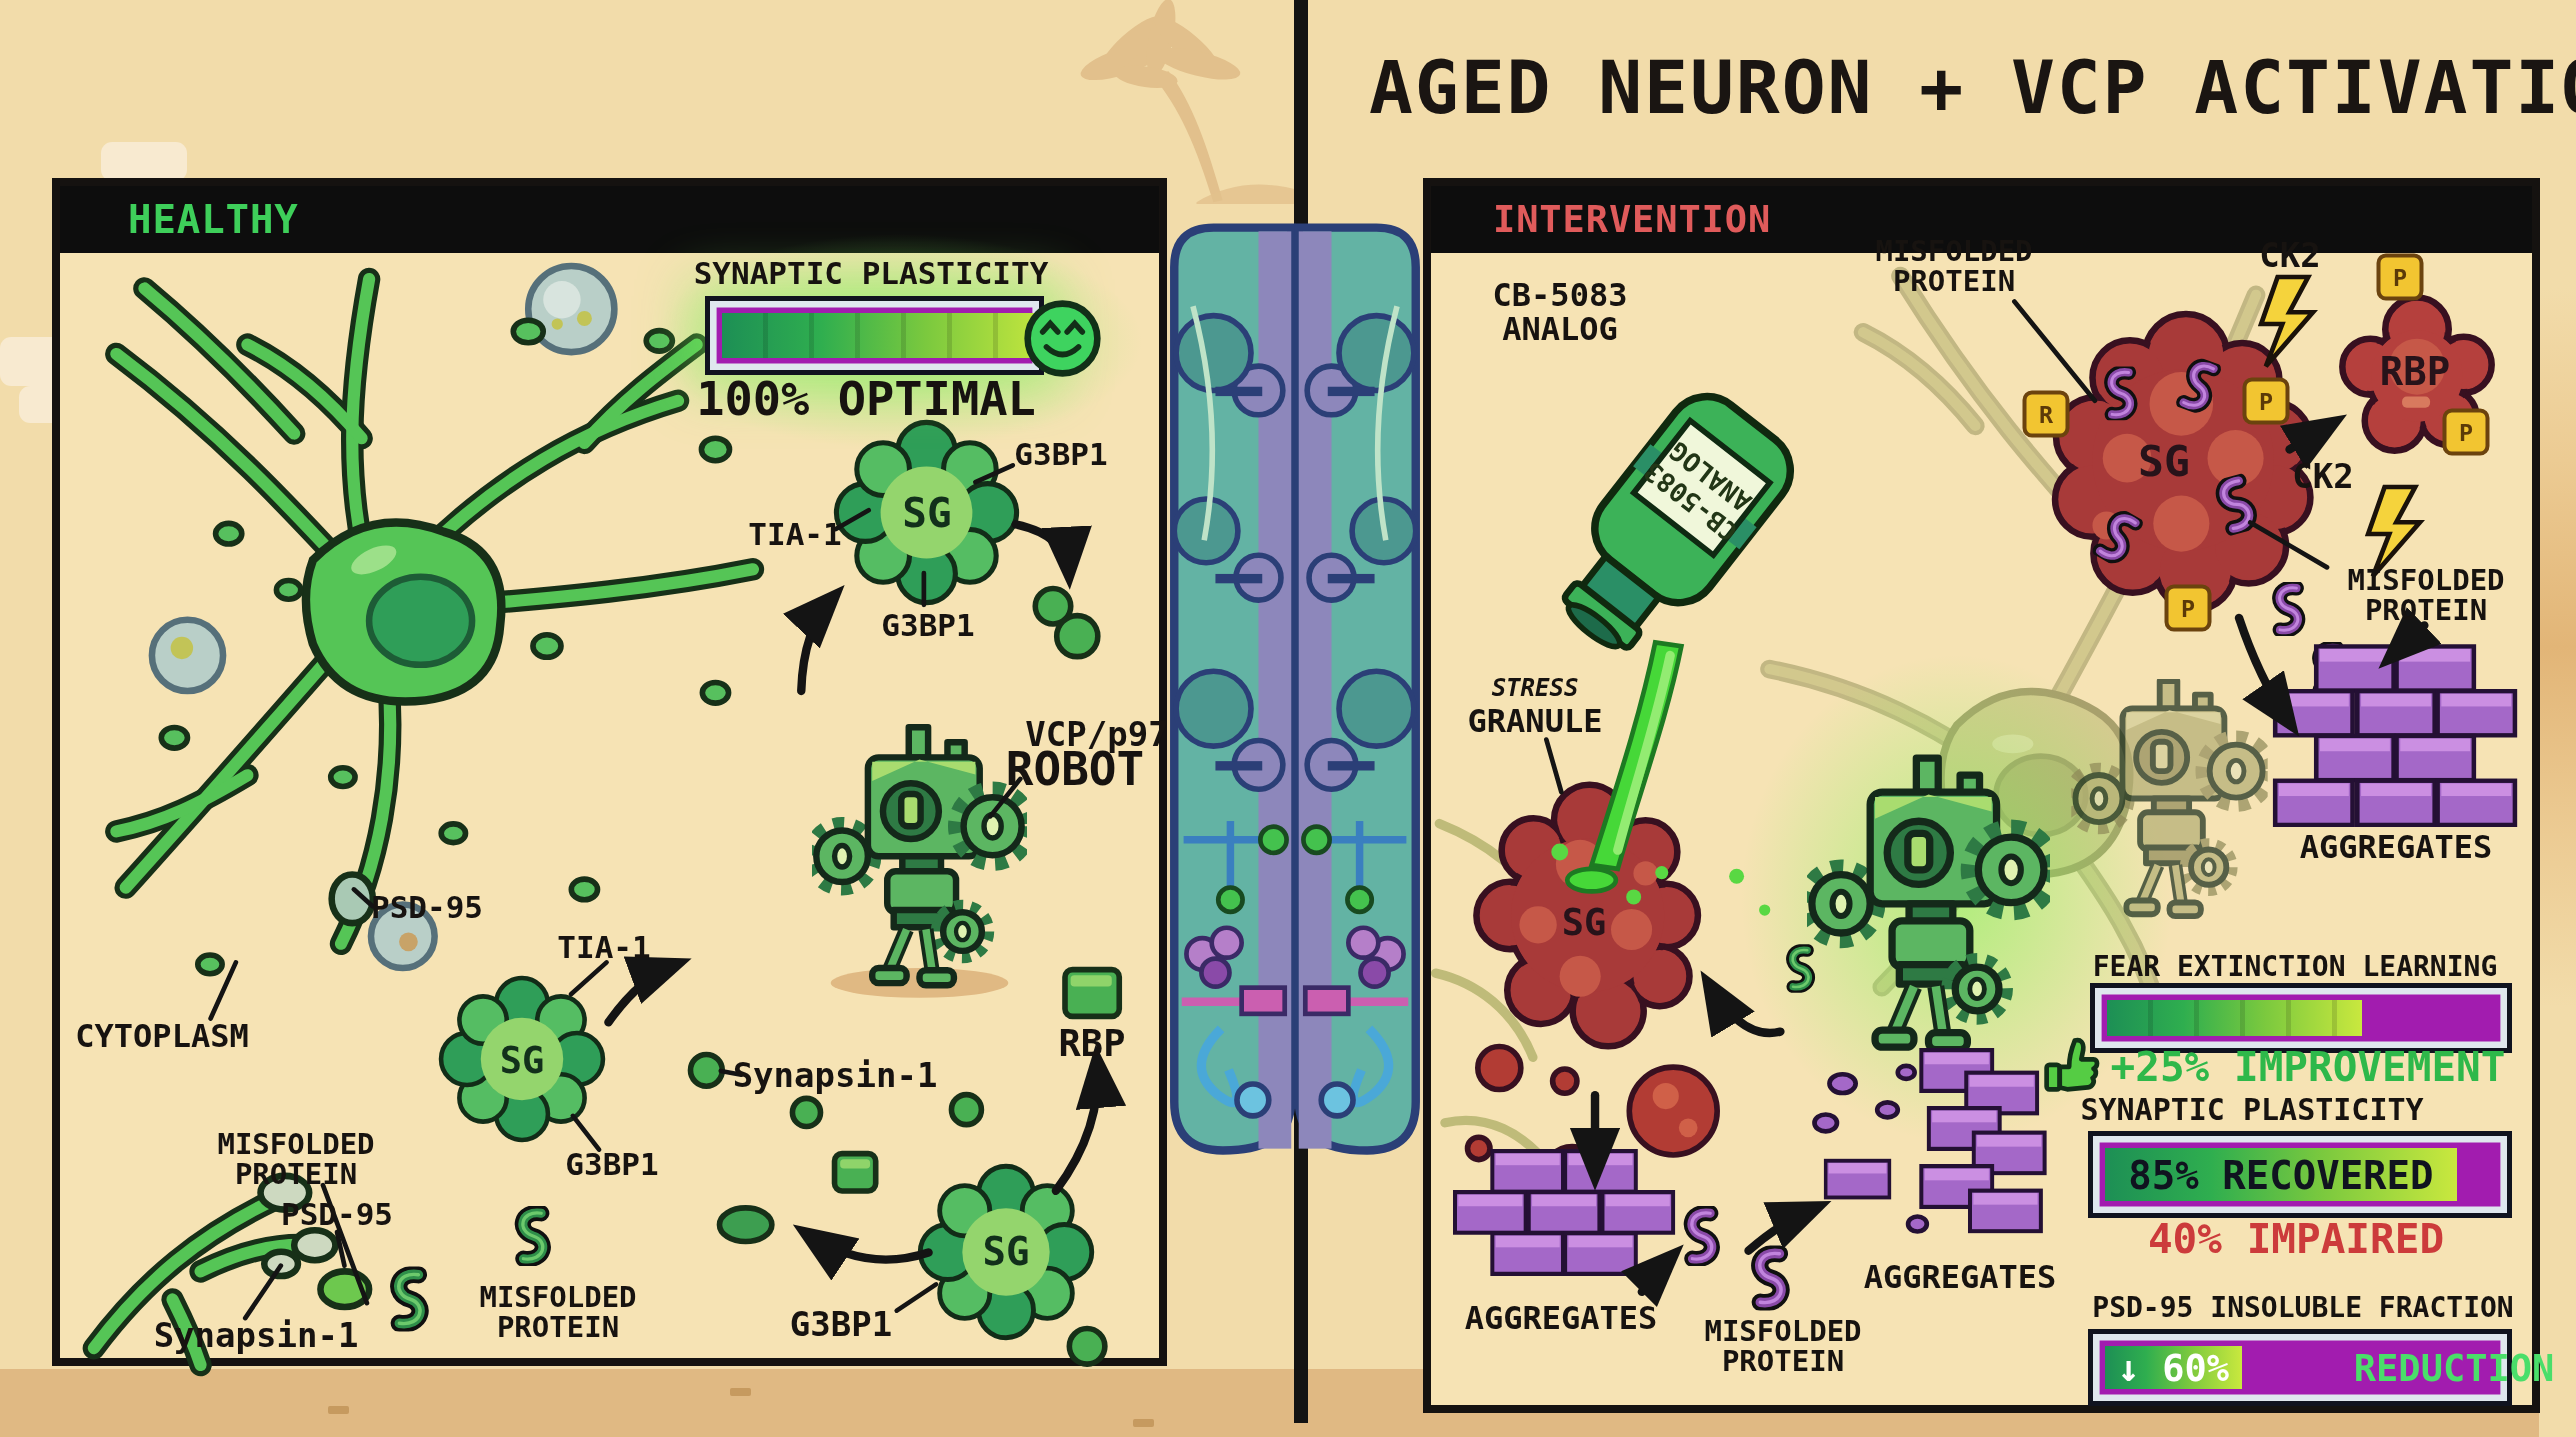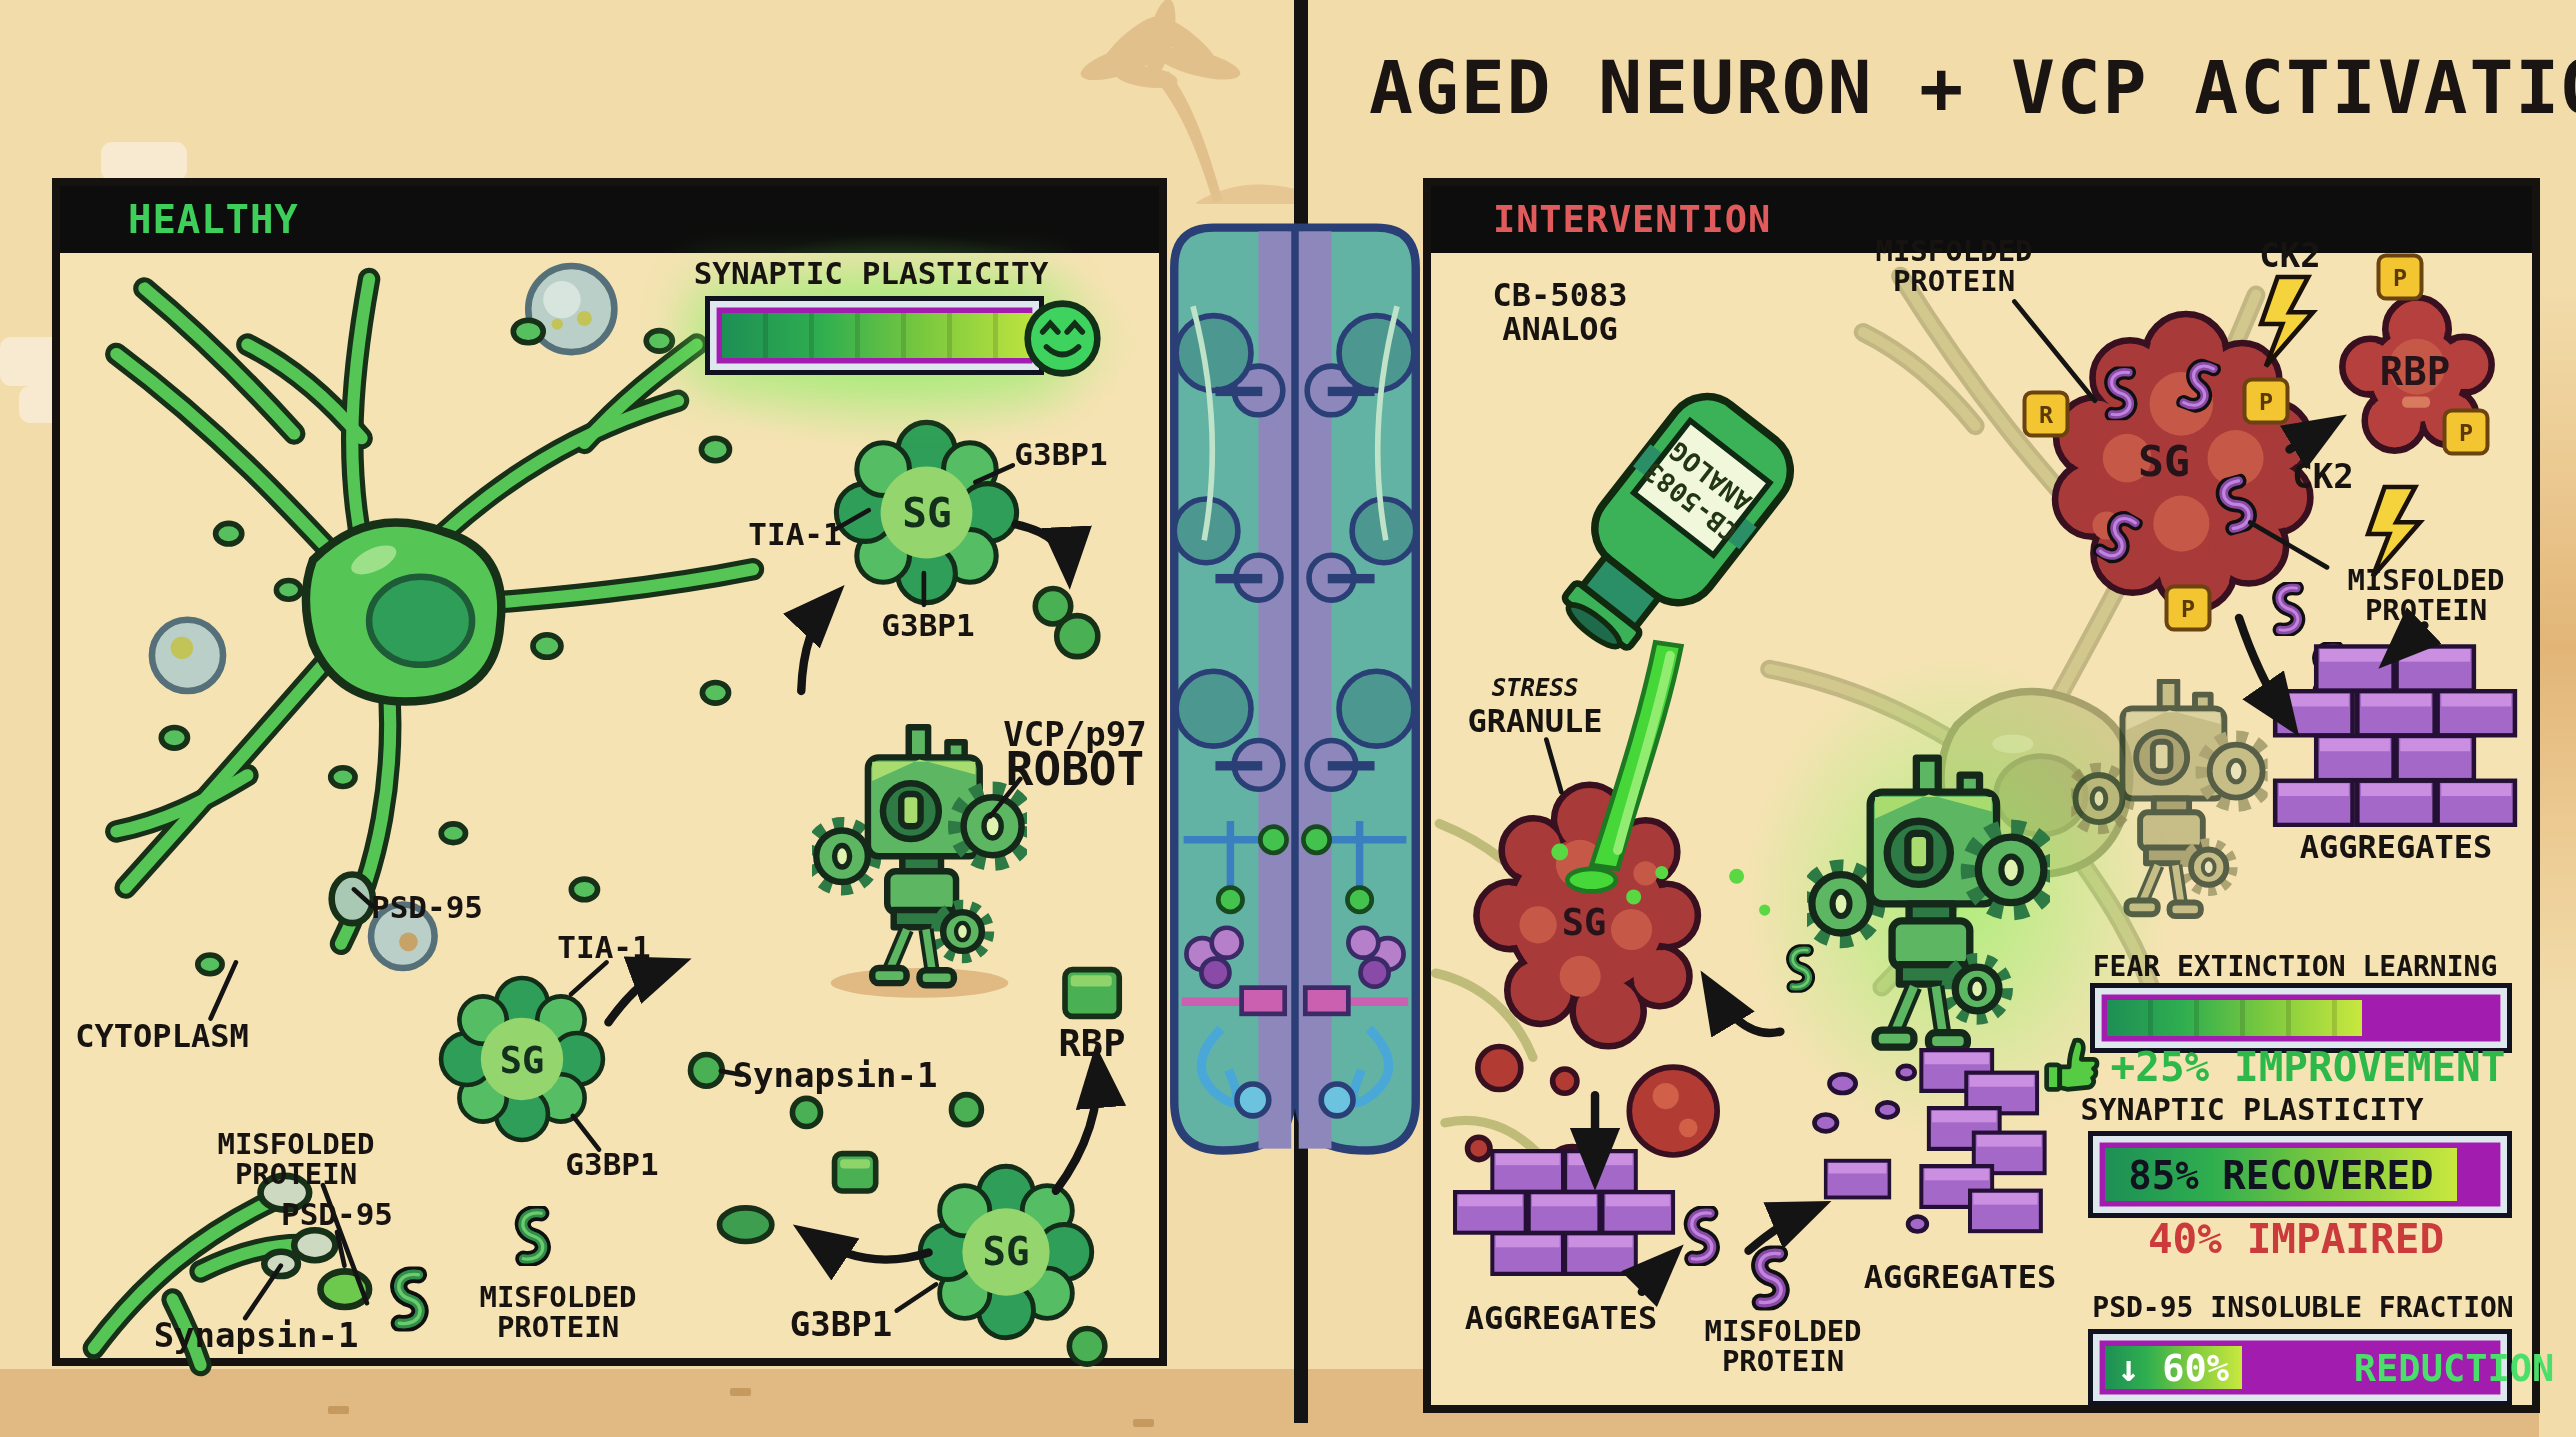--- a/index.html
+++ b/index.html
@@ -247,41 +247,42 @@
     <div class="fillg" style="width:100%">
         <div class="seg"></div>
       </div>
   </div>
   <svg class="abs" style="left:1022px;top:298px;z-index:65;" width="81" height="81" viewBox="0 0 86 86">
     <circle cx="43" cy="43" r="37" fill="#3ed35f" stroke="#123018" stroke-width="7"></circle>
     <path d="M22,36 l8,-9 l8,9" fill="none" stroke="#123018" stroke-width="6" stroke-linecap="round"></path>
     <path d="M48,36 l8,-9 l8,9" fill="none" stroke="#123018" stroke-width="6" stroke-linecap="round"></path>
     <path d="M26,52 Q43,68 60,52" fill="none" stroke="#123018" stroke-width="6" stroke-linecap="round"></path>
   </svg>
+  <div class="lb" style="left:866px;top:398px;font-size:47px;">100% OPTIMAL</div>
 
   
   <svg class="artsvg" style="left:833px;top:419px;" width="187" height="187" viewBox="0 0 200 200">
       <use href="#sgc" width="200" height="200"></use>
     </svg>
   <div class="lb sgtxt" style="left:927px;top:513px;font-size:41px;">SG</div>
   <div class="lb" style="left:1061px;top:454px;font-size:31px;">G3BP1</div>
   <div class="lb" style="left:795px;top:534px;font-size:31px;">TIA-1</div>
   <div class="lb" style="left:928px;top:625px;font-size:31px;">G3BP1</div>
   
   <svg class="artsvg" style="left:1025px;top:582px;" width="84" height="84" viewBox="0 0 90 90">
     <circle cx="30" cy="26" r="19" fill="#49b053" stroke="#173018" stroke-width="6"></circle>
     <circle cx="56" cy="58" r="22" fill="#49b053" stroke="#173018" stroke-width="6"></circle>
   </svg>
 
   
   <svg class="artsvg" style="left:812px;top:719px;" width="215" height="281" class2="robot" viewBox="0 0 230 300">
     <ellipse cx="115" cy="282" rx="95" ry="16" fill="#e0b983"></ellipse>
     <use href="#robot" width="230" height="300" class="robot-green"></use>
   </svg>
-  <div class="lb" style="left:1075px;top:734px;font-size:34px;text-align:right;">VCP/p97</div>
+  <div class="lb" style="left:1097px;top:734px;font-size:34px;text-align:right;">VCP/p97</div>
   <div class="lb" style="left:1075px;top:769px;font-size:46px;">ROBOT</div>
 
   
   <div class="lb" style="left:427px;top:907px;font-size:31px;">PSD-95</div>
   <div class="lb" style="left:162px;top:1036px;font-size:32px;">CYTOPLASM</div>
 
   
   <svg class="artsvg" style="left:438px;top:975px;" width="168" height="168" viewBox="0 0 180 180">
       <use href="#sgc" width="180" height="180"></use>
     </svg>

